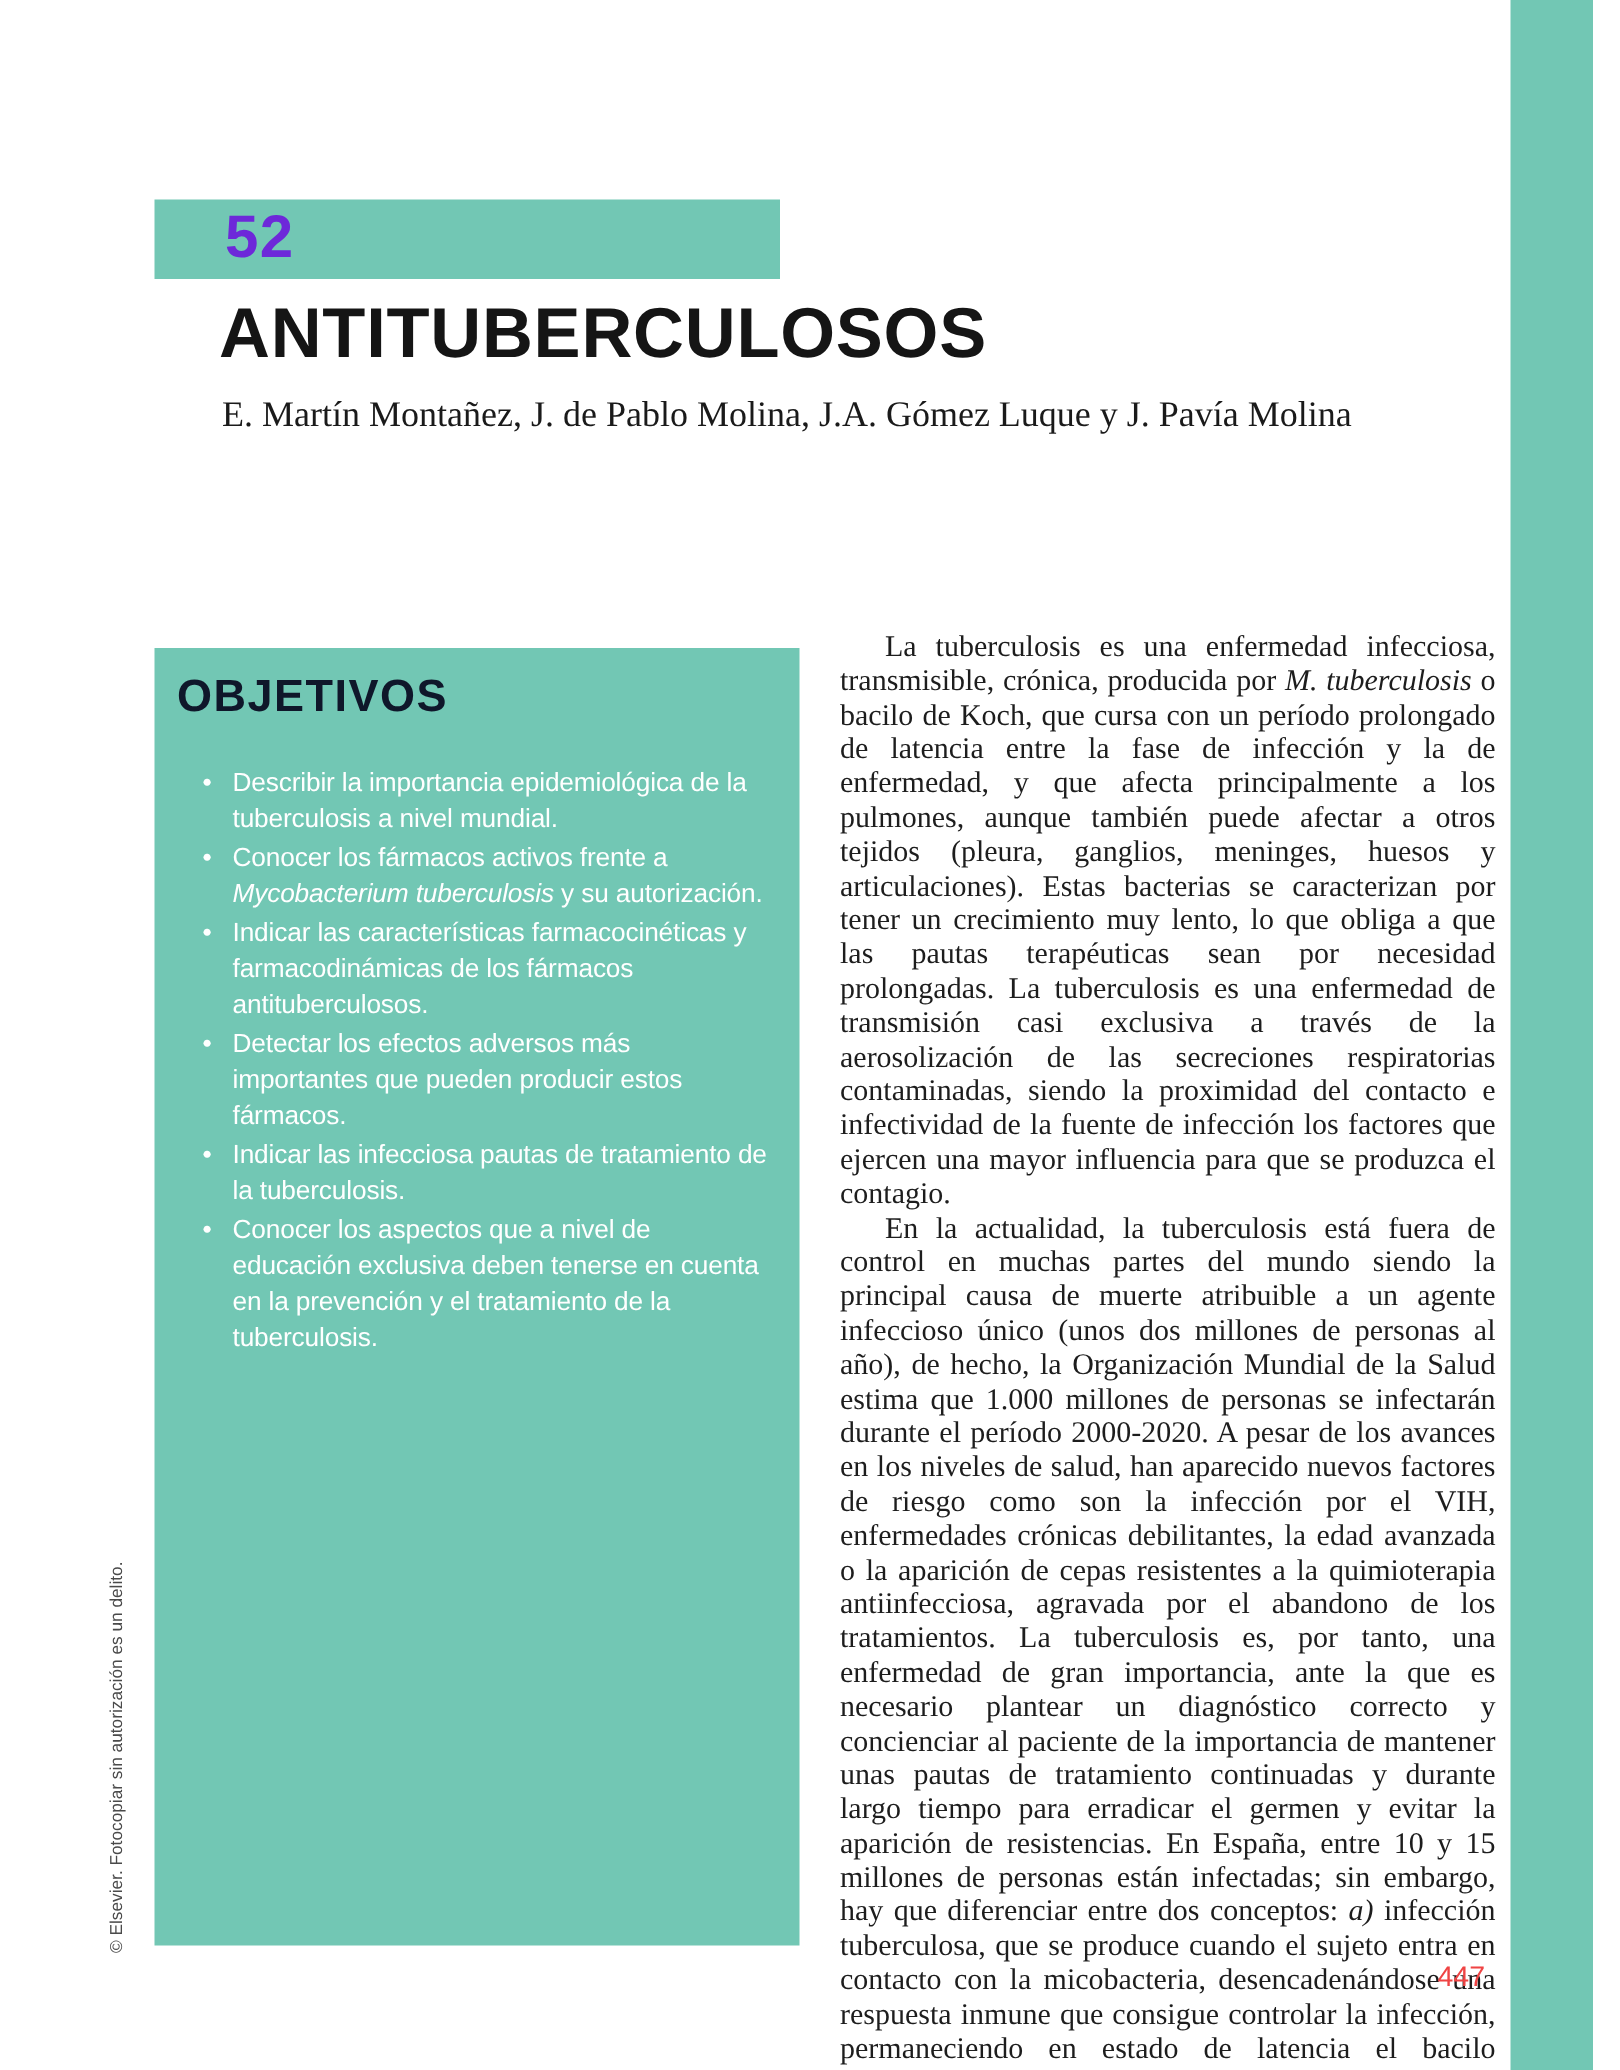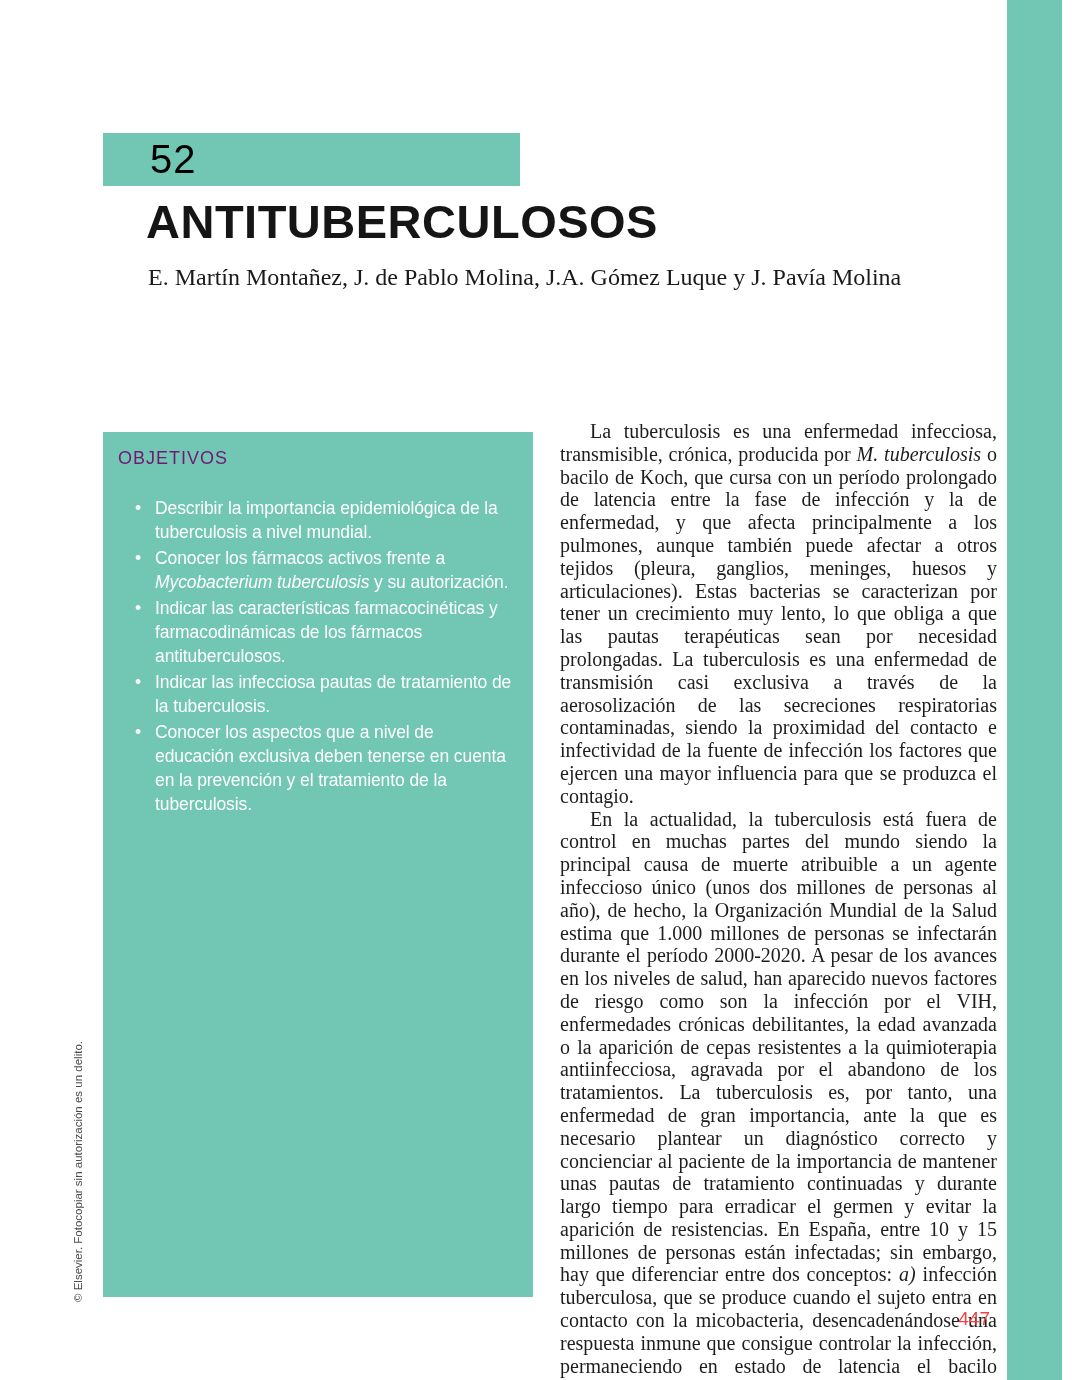--- a/index.html
+++ b/index.html
@@ -14,40 +14,40 @@
     background:#72c7b4;
   }
 
   
   .chapter-bar {
     position:absolute; left:103px; top:133px; width:417px; height:53px;
     background:#72c7b4;
   }
   .chapter-num {
     position:absolute; left:47px; top:50%; transform:translateY(-52%);
-    font-size:40px; font-weight:normal; color:#000000; letter-spacing:1px;
+    font-size:40px; font-weight:bold; color:#6d28d9; letter-spacing:1px;
   }
 
   .title {
     position:absolute; left:146px; top:194px; margin:0;
     font-size:47px; font-weight:bold; color:#151515; letter-spacing:0.5px;
     font-family:"Liberation Sans", sans-serif;
   }
   .authors {
     position:absolute; left:148px; top:264px;
     font-family:"Liberation Serif", serif; font-size:24px; color:#1a1a1a;text-align:right;
   }
 
   
   .objectives {
     position:absolute; left:103px; top:432px; width:430px; height:865px;
     background:#72c7b4; box-sizing:border-box; padding:16px 16px 0 15px;
   }
   .obj-heading {
-    color:#701a75; font-size:18px; font-weight:400; letter-spacing:1px;
+    color:#0f172a; font-size:30px; font-weight:700; letter-spacing:1px;
     margin:0;
   }
   .obj-list {
     list-style:none; margin:27px 0 0 0; padding:0 2px 0 37px;
   }
   .obj-item {
     position:relative; color:#ffffff; font-size:17.5px; line-height:24px;
     letter-spacing:-0.1px; margin:0 0 2px 0;
   }
   .obj-item::before {
@@ -97,20 +97,21 @@
   <aside class="objectives">
     <h2 class="obj-heading">OBJETIVOS</h2>
     <ul class="obj-list">
 
         <li class="obj-item"><span><span>Describir la importancia epidemiológica de la tuberculosis a nivel mundial.</span></span></li>
 
         <li class="obj-item"><span><span>Conocer los fármacos activos frente a </span><i>Mycobacterium tuberculosis</i><span> y su autorización.</span></span></li>
 
         <li class="obj-item"><span><span>Indicar las características farmacocinéticas y farmacodinámicas de los fármacos antituberculosos.</span></span></li>
 
+        <li class="obj-item"><span><span>Detectar los efectos adversos más importantes que pueden producir estos fármacos.</span></span></li>
 
         <li class="obj-item"><span><span>Indicar las infecciosa pautas de tratamiento de la tuberculosis.</span></span></li>
 
         <li class="obj-item"><span><span>Conocer los aspectos que a nivel de educación exclusiva deben tenerse en cuenta en la prevención y el tratamiento de la tuberculosis.</span></span></li>
       </ul>
   </aside>
 
   <section class="intro">
     <div>
 

